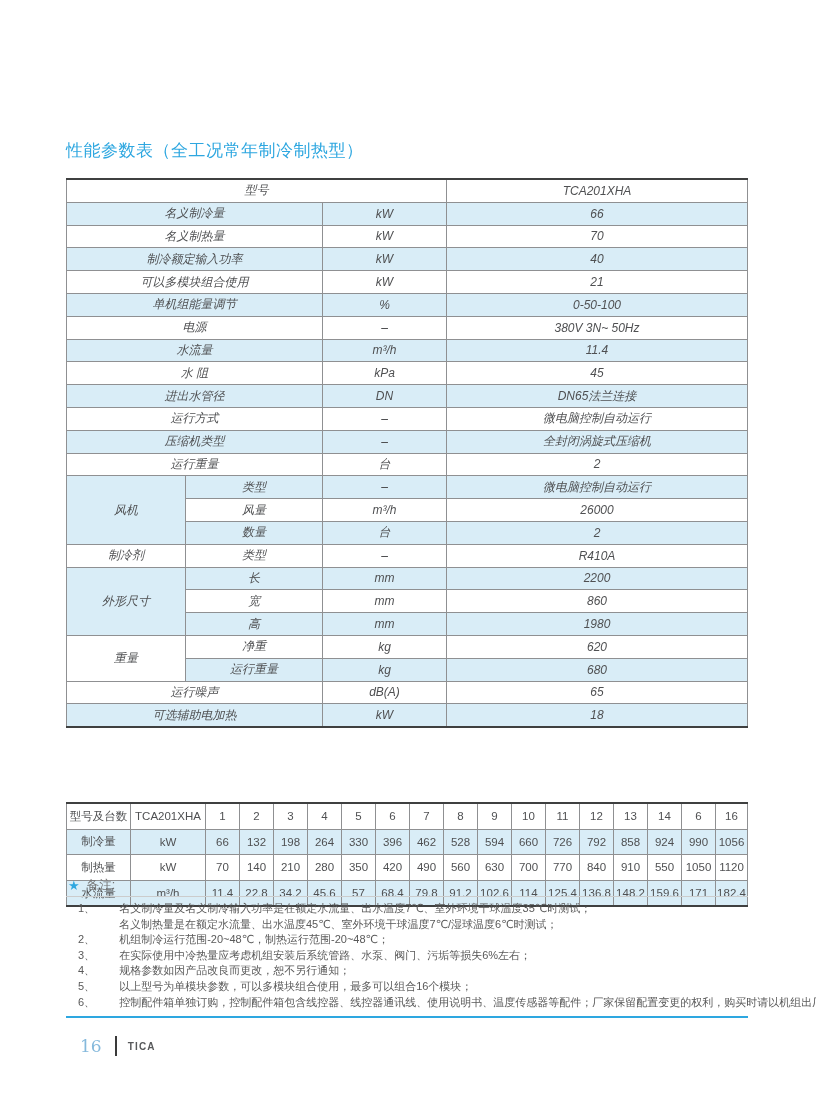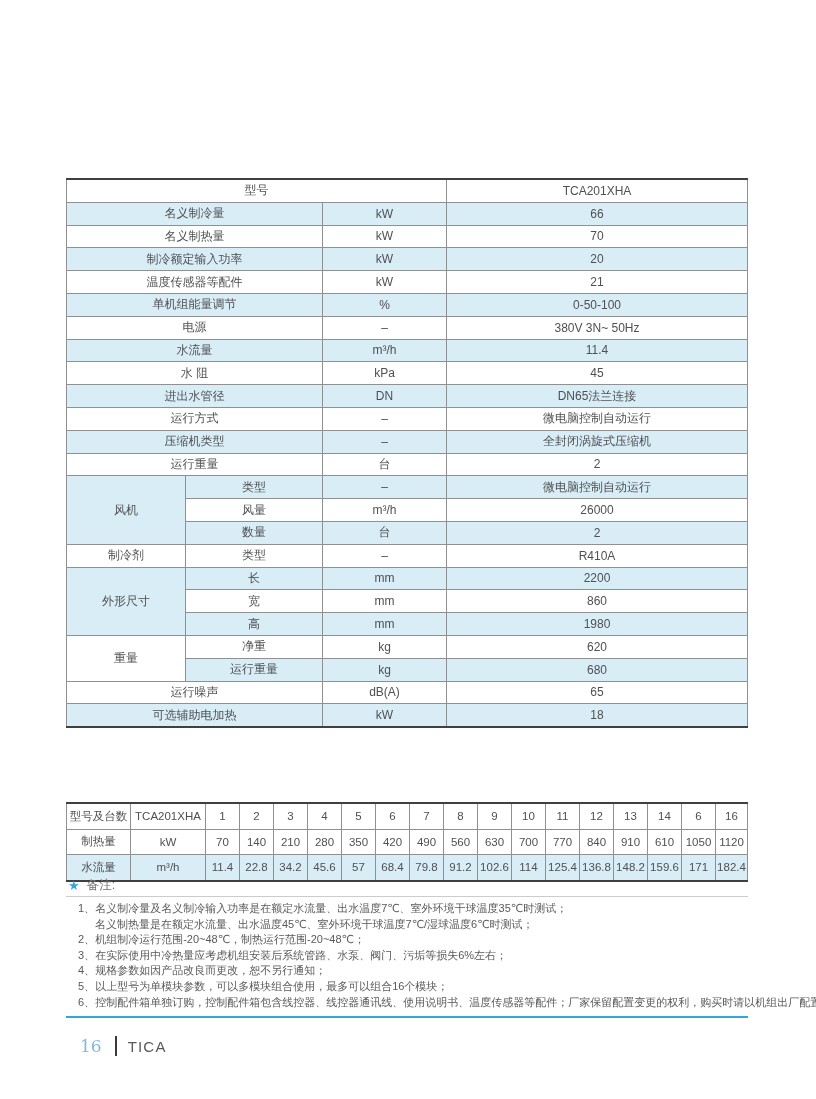--- a/index.html
+++ b/index.html
@@ -14,53 +14,54 @@
     color:#2EA7E0;letter-spacing:0.5px;white-space:nowrap;
   }
   #title1{top:139px;}
   #title2{top:735px;}
 
   table{
     border-collapse:collapse;table-layout:fixed;width:682px;position:absolute;left:0;
     border-top:2px solid #3f4040;border-bottom:2px solid #3f4040;
     border-left:1px solid #8f9092;border-right:1px solid #8f9092;
   }
-  #perf-table{top:178px;}
+  #perf-table{top:178px;font-style:italic;}
   #combo-table{top:769px;margin-top:33px;}
   td{
     border:1px solid #8f9092;text-align:center;vertical-align:middle;
     color:#4f5052;font-size:12px;padding:0 1px;overflow:hidden;white-space:nowrap;
   }
   #perf-table td{height:21.8px;}
   #combo-table td{height:24.6px;font-size:11.5px;}
   tr.blue td{background:#D9EDF7;}
   tr.white td{background:#ffffff;}
 
   .notes{position:absolute;left:0;top:879px;width:682px;}
   .notes-head{
     display:flex;align-items:center;gap:7px;padding:0 0 4px 2px;
     border-bottom:1px solid #cccccc;
   }
   .star-icon{color:#2EA7E0;font-size:13px;line-height:13px;}
   .notes-title{color:#737373;font-size:12.5px;line-height:13px;}
   .note-list{padding:4px 0 6px 12px;border-bottom:2px solid #2EA7E0;}
   .note-line{display:flex;font-size:11px;color:#595959;line-height:15.6px;}
   .note-num{flex:0 0 17px;}
-  .note-text{flex:1;white-space:nowrap;}
+  .note-text{flex:1;white-space:nowrap;margin-left:24px;}
 
   .footer{position:absolute;left:14px;top:1036px;display:flex;align-items:center;}
   .page-num{font-family:"DejaVu Serif","Liberation Serif",serif;color:#85B9DC;font-size:17px;}
   .footer-bar{width:2px;height:20px;background:#3a3a3a;margin:0 11px 0 13px;}
-  .brand{color:#58595b;font-size:15px;font-weight:normal;letter-spacing:1.2px;}
+  .brand{color:#58595b;font-size:10px;font-weight:bold;letter-spacing:1.2px;}
 </style>
 </head>
 <body>
 
 <div class="content">
 
+  <h2 class="sec-title" id="title1">性能参数表（全工况常年制冷制热型）</h2>
 
   <table id="perf-table">
     <colgroup>
         <col style="width:119px">
         <col style="width:137px">
         <col style="width:124px">
         <col>
       </colgroup>
     <tbody>
         <tr class="white">
@@ -73,24 +74,24 @@
       <td>66</td>
     </tr>
     <tr class="white">
       <td colspan="2">名义制热量</td>
       <td>kW</td>
       <td>70</td>
     </tr>
     <tr class="blue">
       <td colspan="2">制冷额定输入功率</td>
       <td>kW</td>
-      <td>20</td>
-    </tr>
-    <tr class="white">
-      <td colspan="2">温度传感器等配件</td>
+      <td>40</td>
+    </tr>
+    <tr class="white">
+      <td colspan="2">可以多模块组合使用</td>
       <td>kW</td>
       <td>21</td>
     </tr>
     <tr class="blue">
       <td colspan="2">单机组能量调节</td>
       <td>%</td>
       <td>0-50-100</td>
     </tr>
     <tr class="white">
       <td colspan="2">电源</td>
@@ -230,37 +231,57 @@
       <td>8</td>
       <td>9</td>
       <td>10</td>
       <td>11</td>
       <td>12</td>
       <td>13</td>
       <td>14</td>
       <td>6</td>
       <td>16</td>
     </tr>
+    <tr class="blue">
+      <td>制冷量</td>
+      <td>kW</td>
+      <td>66</td>
+      <td>132</td>
+      <td>198</td>
+      <td>264</td>
+      <td>330</td>
+      <td>396</td>
+      <td>462</td>
+      <td>528</td>
+      <td>594</td>
+      <td>660</td>
+      <td>726</td>
+      <td>792</td>
+      <td>858</td>
+      <td>924</td>
+      <td>990</td>
+      <td>1056</td>
+    </tr>
     <tr class="white">
       <td>制热量</td>
       <td>kW</td>
       <td>70</td>
       <td>140</td>
       <td>210</td>
       <td>280</td>
       <td>350</td>
       <td>420</td>
       <td>490</td>
       <td>560</td>
       <td>630</td>
       <td>700</td>
       <td>770</td>
       <td>840</td>
       <td>910</td>
-      <td>610</td>
+      <td>550</td>
       <td>1050</td>
       <td>1120</td>
     </tr>
     <tr class="blue">
       <td>水流量</td>
       <td>m³/h</td>
       <td>11.4</td>
       <td>22.8</td>
       <td>34.2</td>
       <td>45.6</td>

